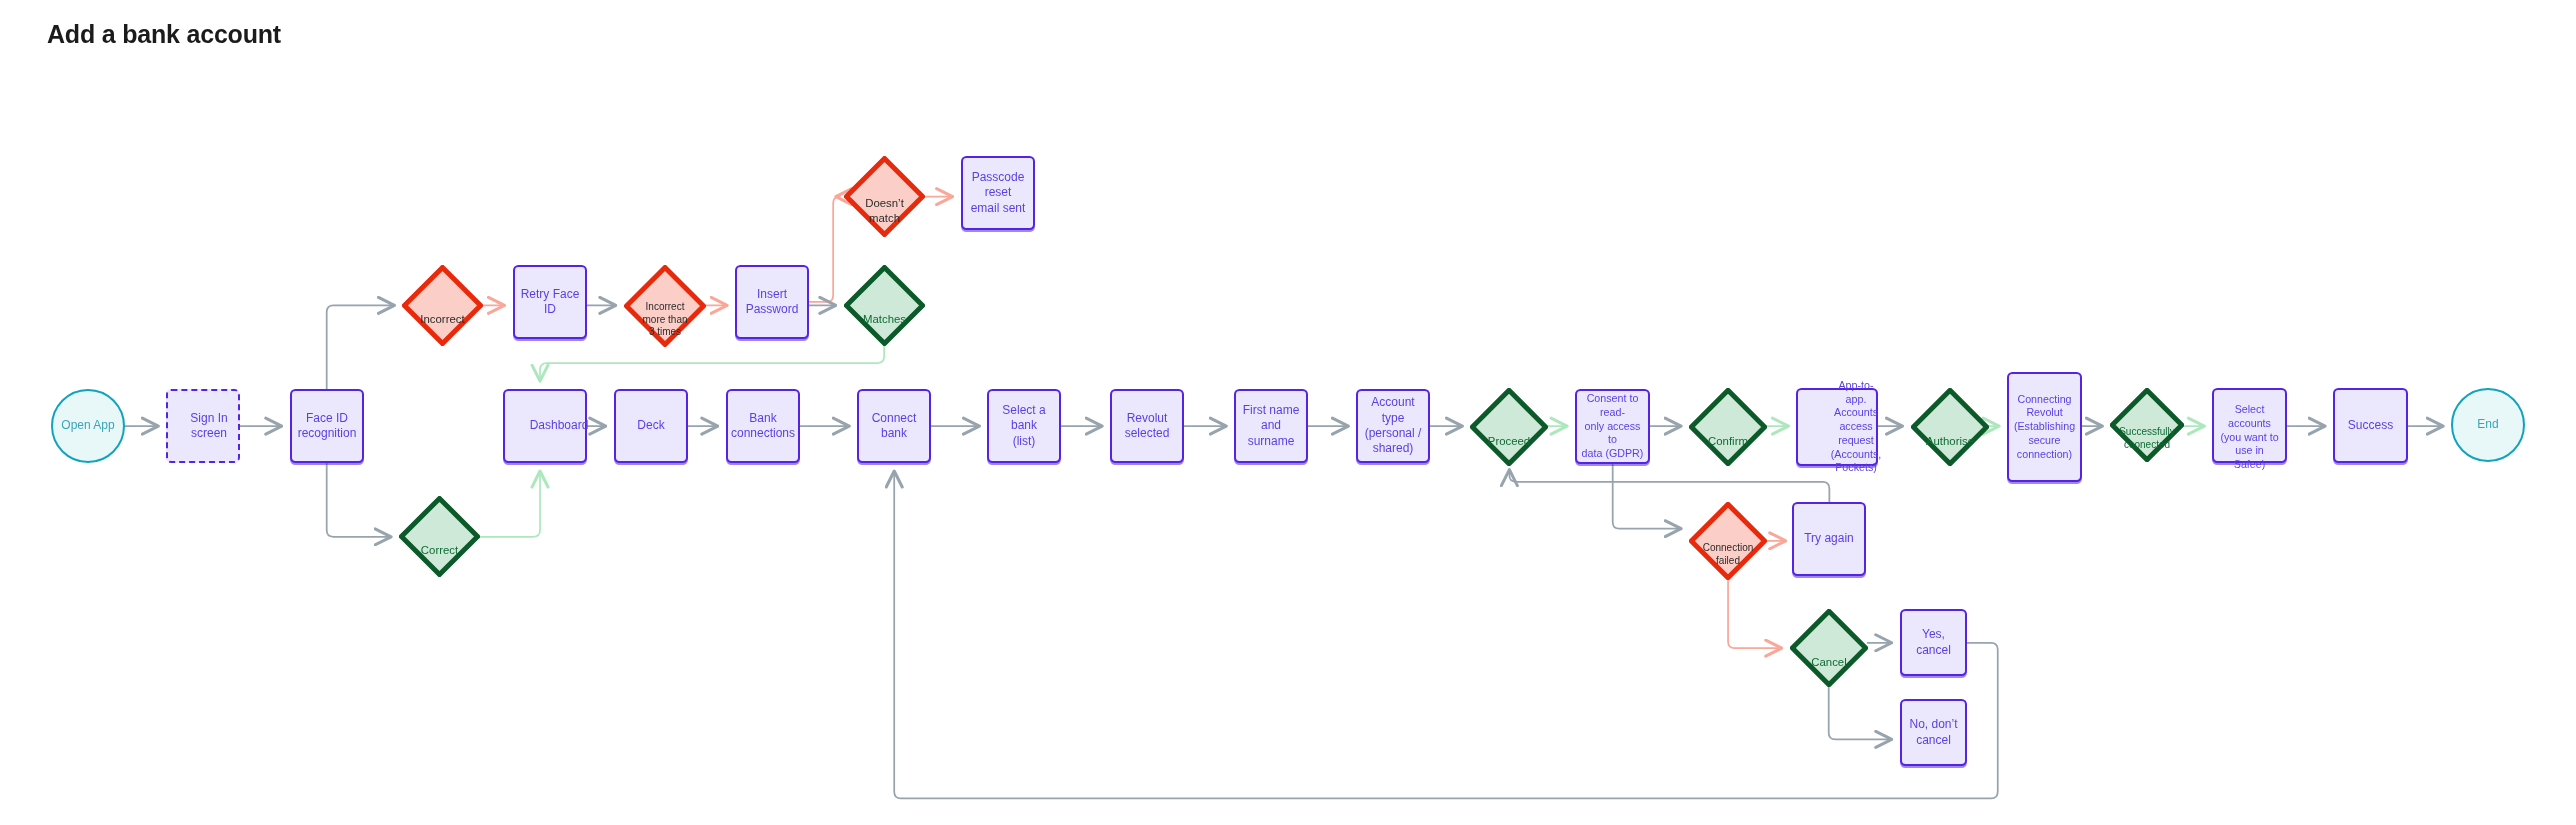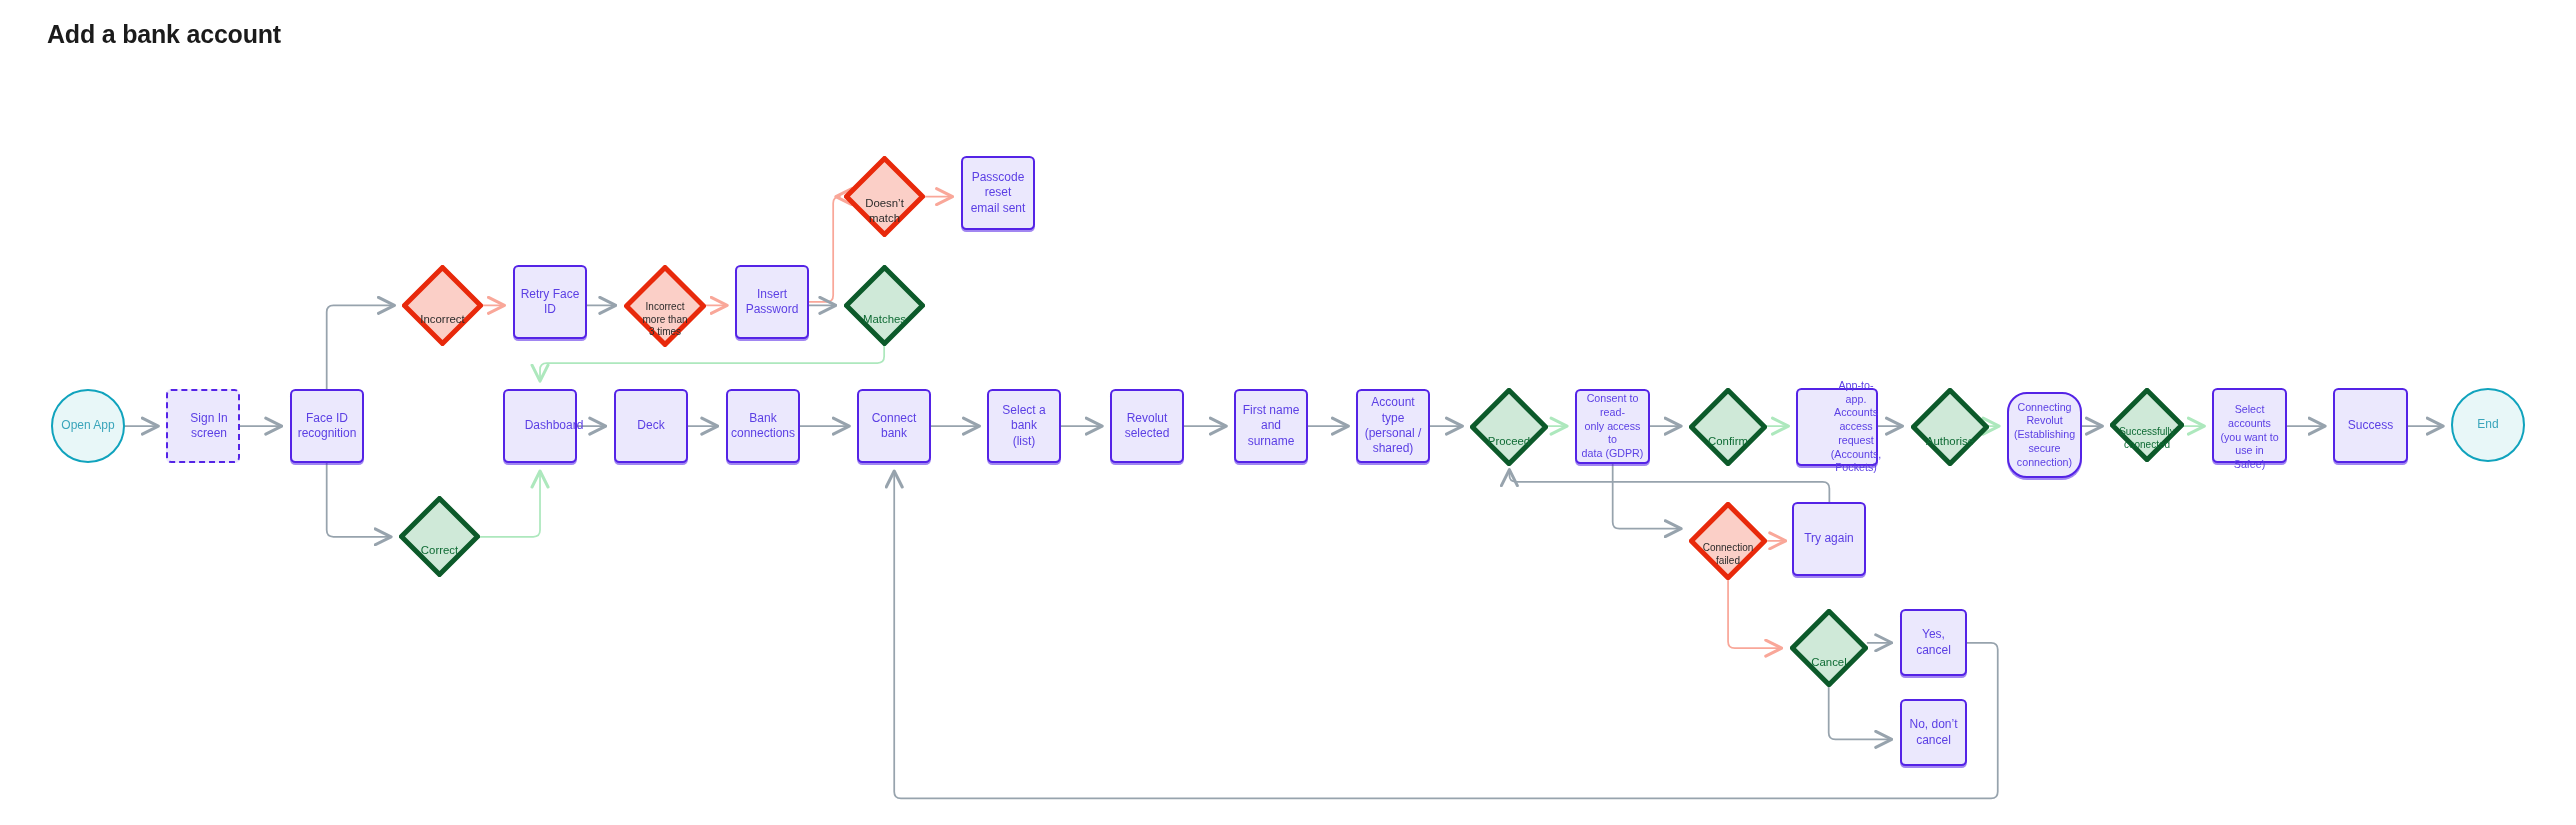--- a/index.html
+++ b/index.html
@@ -169,21 +169,21 @@
           <path d="M50,3 L97,50 L50,97 L3,50 Z" fill="#cfe9d8" stroke="#0c5a2a" stroke-width="5" vector-effect="non-scaling-stroke" stroke-linejoin="round"></path>
         </svg>
         <div class="lbl">Matches</div>
       </div>
       <div class="node dia pos" style="left: 399px; top: 496px; width: 81px; height: 81px;">
         <svg class="shape" viewBox="0 0 100 100" preserveAspectRatio="none">
           <path d="M50,3 L97,50 L50,97 L3,50 Z" fill="#cfe9d8" stroke="#0c5a2a" stroke-width="5" vector-effect="non-scaling-stroke" stroke-linejoin="round"></path>
         </svg>
         <div class="lbl">Correct</div>
       </div>
-      <div class="node proc" style="left: 503px; top: 389px; width: 74px; height: 74px; padding-left: 28px;">
+      <div class="node proc" style="left: 503px; top: 389px; width: 84px; height: 74px; padding-left: 28px;">
         <div class="lbl">Dashboard</div>
       </div>
       <div class="node proc" style="left: 614px; top: 389px; width: 74px; height: 74px;">
         <div class="lbl">Deck</div>
       </div>
       <div class="node proc" style="left: 726px; top: 389px; width: 74px; height: 74px;">
         <div class="lbl">Bank connections</div>
       </div>
       <div class="node proc" style="left: 857px; top: 389px; width: 74px; height: 74px;">
         <div class="lbl">Connect bank</div>
@@ -225,21 +225,21 @@
 Accounts access
 request (Accounts,
 Pockets)</div>
       </div>
       <div class="node dia pos" style="left: 1911px; top: 388px; width: 78px; height: 78px;">
         <svg class="shape" viewBox="0 0 100 100" preserveAspectRatio="none">
           <path d="M50,3 L97,50 L50,97 L3,50 Z" fill="#cfe9d8" stroke="#0c5a2a" stroke-width="5" vector-effect="non-scaling-stroke" stroke-linejoin="round"></path>
         </svg>
         <div class="lbl">Authorise</div>
       </div>
-      <div class="node proc" style="left: 2007px; top: 392px; width: 75px; height: 86px; border-radius: 20px;">
+      <div class="node proc" style="left: 2007px; top: 372px; width: 75px; height: 110px;">
         <div class="lbl" style="font-size: 10.7px;">Connecting
 Revolut
 (Establishing
 secure
 connection)</div>
       </div>
       <div class="node dia pos small" style="left: 2110px; top: 388px; width: 74px; height: 74px;">
         <svg class="shape" viewBox="0 0 100 100" preserveAspectRatio="none">
           <path d="M50,3 L97,50 L50,97 L3,50 Z" fill="#cfe9d8" stroke="#0c5a2a" stroke-width="5" vector-effect="non-scaling-stroke" stroke-linejoin="round"></path>
         </svg>

